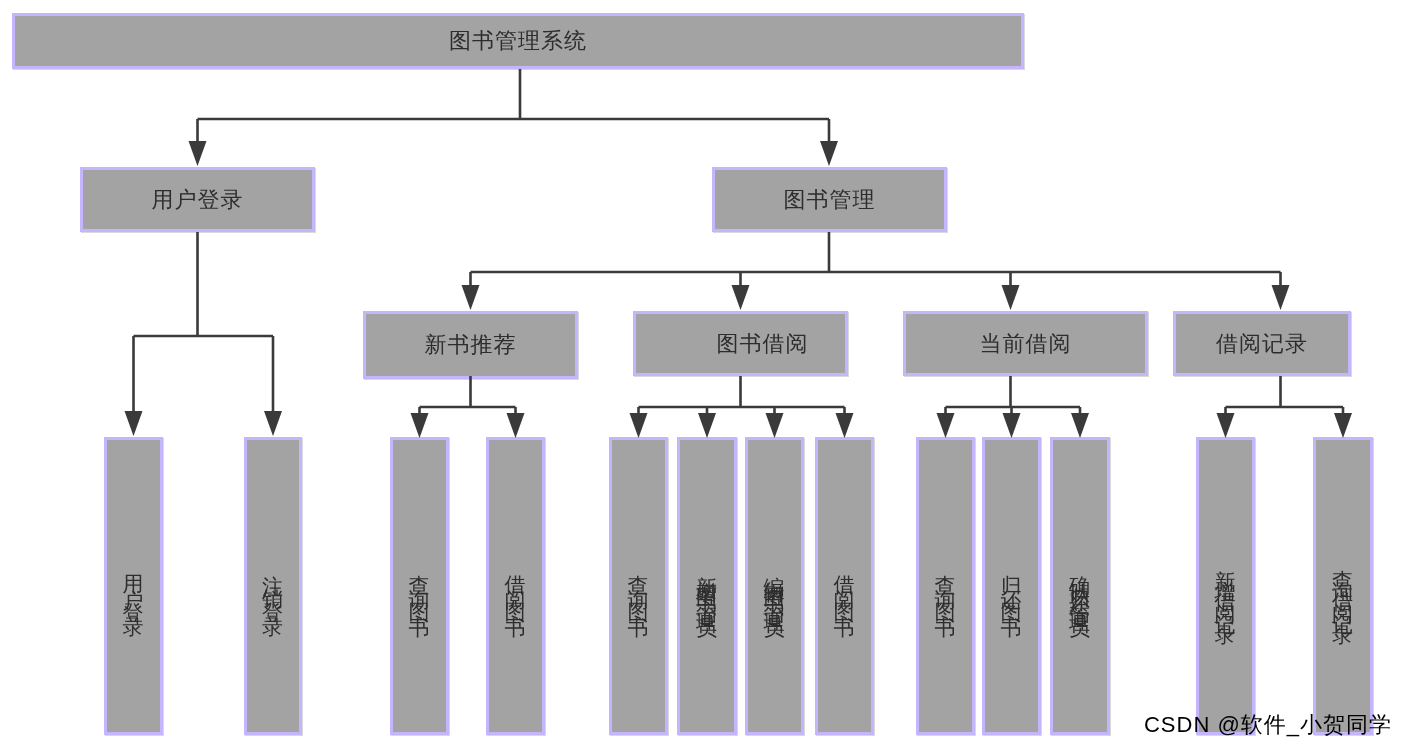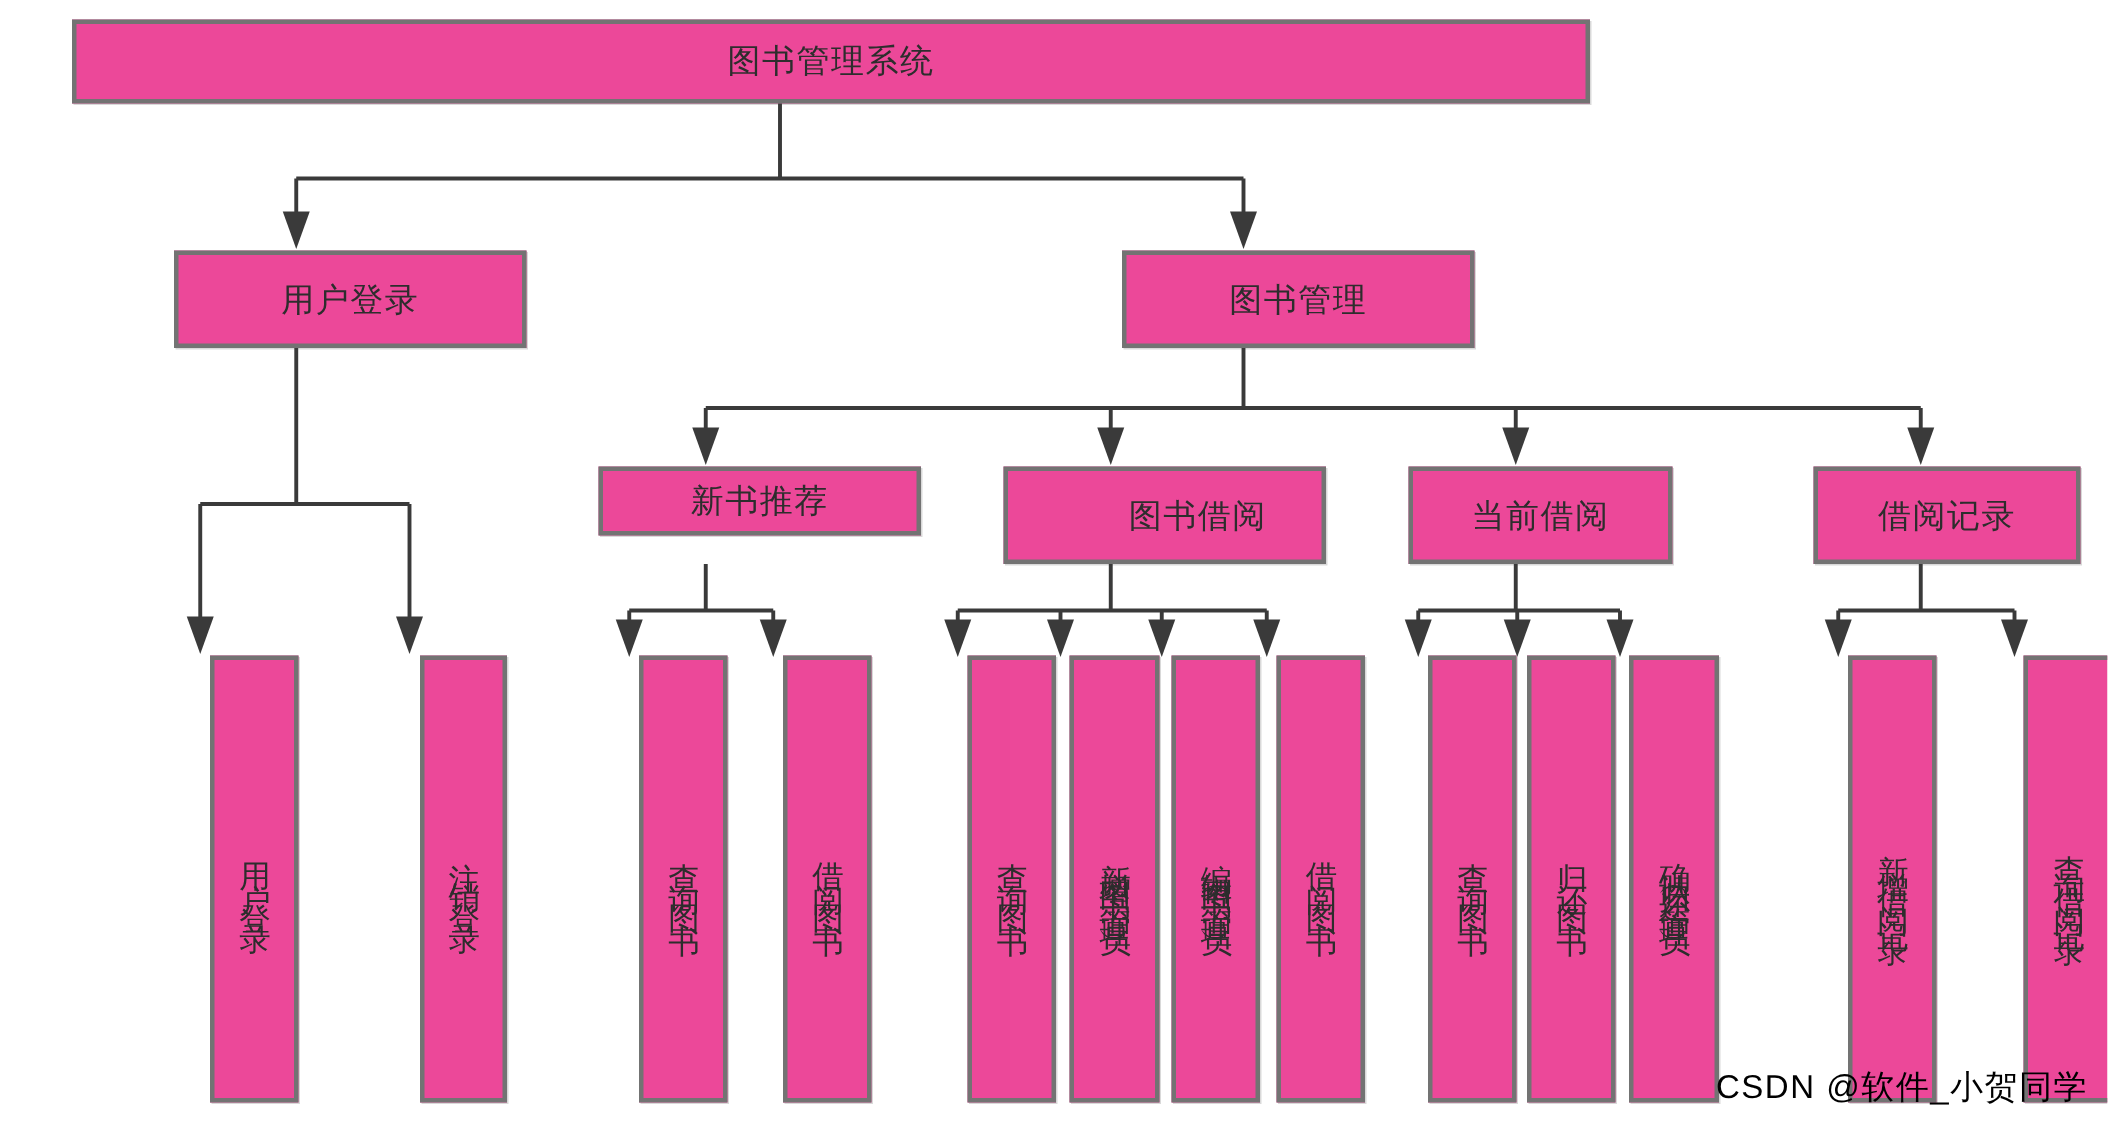--- a/index.html
+++ b/index.html
@@ -7,29 +7,28 @@
     position: relative;
     width: 1405px;
     height: 747px;
     background: #ffffff;
     font-family: "Liberation Sans", "DejaVu Sans", sans-serif;
     overflow: hidden;
   }
   .box {
     position: absolute;
     box-sizing: border-box;
-    background: #ec4899;
-    border: 3px solid #737373;
+    background: #a3a3a3;
+    border: 3px solid #c4b5fd;
     display: flex;
     align-items: center;
     justify-content: center;
     color: #2d2d2d;
     z-index: 1;
     box-shadow: 1px 1px 0 rgba(0,0,0,0.15);
-    margin-left: 36px;
   }
   .box.h { font-size: 22px; letter-spacing: 1px; white-space: nowrap; }
   .box.v { }
   .vtext {
     writing-mode: vertical-rl;
     text-orientation: mixed;
     font-size: 21px;
     line-height: 1;
     color: #2d2d2d;
   }
@@ -59,27 +58,27 @@
     <span>图书管理系统</span>
   </div>
 
   <div class="box h" style="left:80px; top:167px; width:235px; height:65px;">
     <span>用户登录</span>
   </div>
   <div class="box h" style="left:712px; top:167px; width:235px; height:65px;text-align:right;">
     <span>图书管理</span>
   </div>
 
-  <div class="box h" style="left:363px; top:311px; width:215px; height:46px;">
+  <div class="box h" style="left:363px; top:311px; width:215px; height:68px;">
     <span>新书推荐</span>
   </div>
   <div class="box h" style="left:633px; top:311px; width:215px; height:65px;padding-left:44px;">
     <span>图书借阅</span>
   </div>
-  <div class="box h" style="left:903px; top:311px; width:176px; height:65px;">
+  <div class="box h" style="left:903px; top:311px; width:245px; height:65px;">
     <span>当前借阅</span>
   </div>
   <div class="box h" style="left:1173px; top:311px; width:178px; height:65px;">
     <span>借阅记录</span>
   </div>
 
   <div class="box v" style="left:104px; top:437px; width:59px; height:298px;">
     <span class="vtext" style="letter-spacing: 14px;">用户登录</span>
   </div>
   <div class="box v" style="left:244px; top:437px; width:58px; height:298px;">

